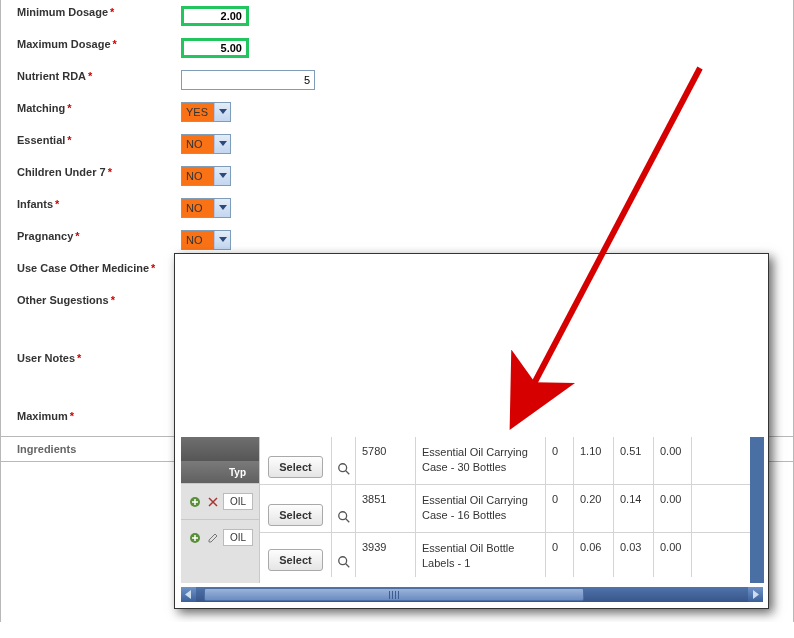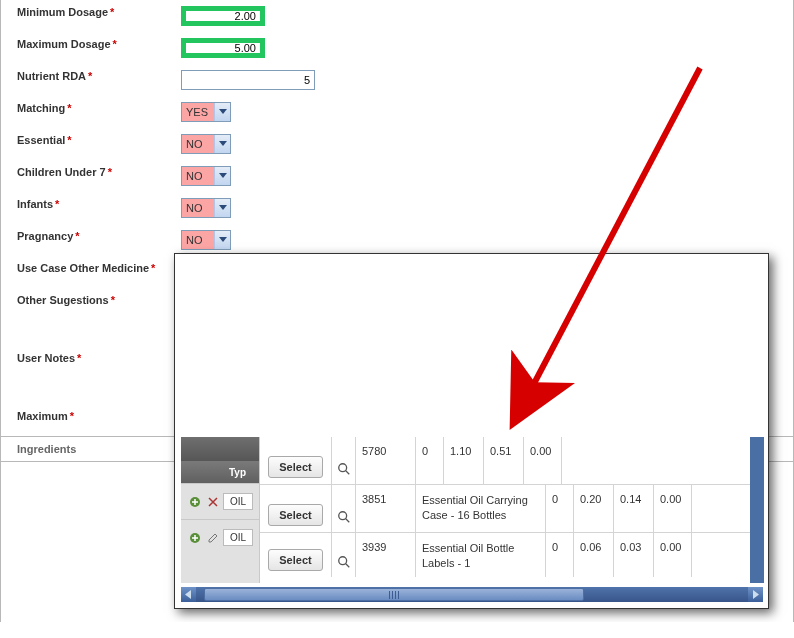--- a/index.html
+++ b/index.html
@@ -31,43 +31,44 @@
   .form-label .req {
     color: #c00;
     font-weight: bold;
     margin-left: 2px;
   }
   .form-ctrl {
     display: flex;
     align-items: center;
   }
   .num-input {
-    width: 84px;
+    width: 68px;
     height: 20px;
-    border: 5px solid #22c55e;
+    border: 3px solid #22c55e;
     padding: 2px 4px;
     text-align: right;
     font-size: 11px;
     font-family: inherit;
+    font-weight: bold;
   }
   .text-input-lg {
     width: 134px;
     height: 20px;
     border: 1px solid #7f9db9;
     padding: 2px 4px;
     text-align: right;
     font-size: 11px;
     font-family: inherit;
   }
   .select-box {
     display: inline-flex;
     align-items: center;
     border: 1px solid #7f9db9;
     height: 20px;
-    background: #fca5a5;
+    background: #f97316;
     padding: 0 0 0 4px;
     font-size: 11px;
   }
   .select-box .sel-val {
     min-width: 26px;
   }
   .select-box .dd-btn {
     width: 16px;
     height: 18px;
     background: linear-gradient(#e4ecf7, #c2d6f0);
@@ -491,20 +492,21 @@
       </div>
       <div class="lc mag">
         <span>
           <svg class="mag-icon" viewBox="0 0 16 16">
               <circle cx="6.5" cy="6.5" r="4.5" fill="none" stroke="#555" stroke-width="1.5"></circle>
               <line x1="10" y1="10" x2="14" y2="14" stroke="#555" stroke-width="1.5"></line>
             </svg>
         </span>
       </div>
       <div class="lc code">5780</div>
+      <div class="lc name">Essential Oil Carrying Case - 30 Bottles</div>
       <div class="lc n1">0</div>
       <div class="lc n2">1.10</div>
       <div class="lc n3">0.51</div>
       <div class="lc n4">0.00</div>
       <div class="lc rest"></div>
     </div>
 
     <div class="lookup-row">
       <div class="lc sel">
         <button class="sel-btn">Select</button>

